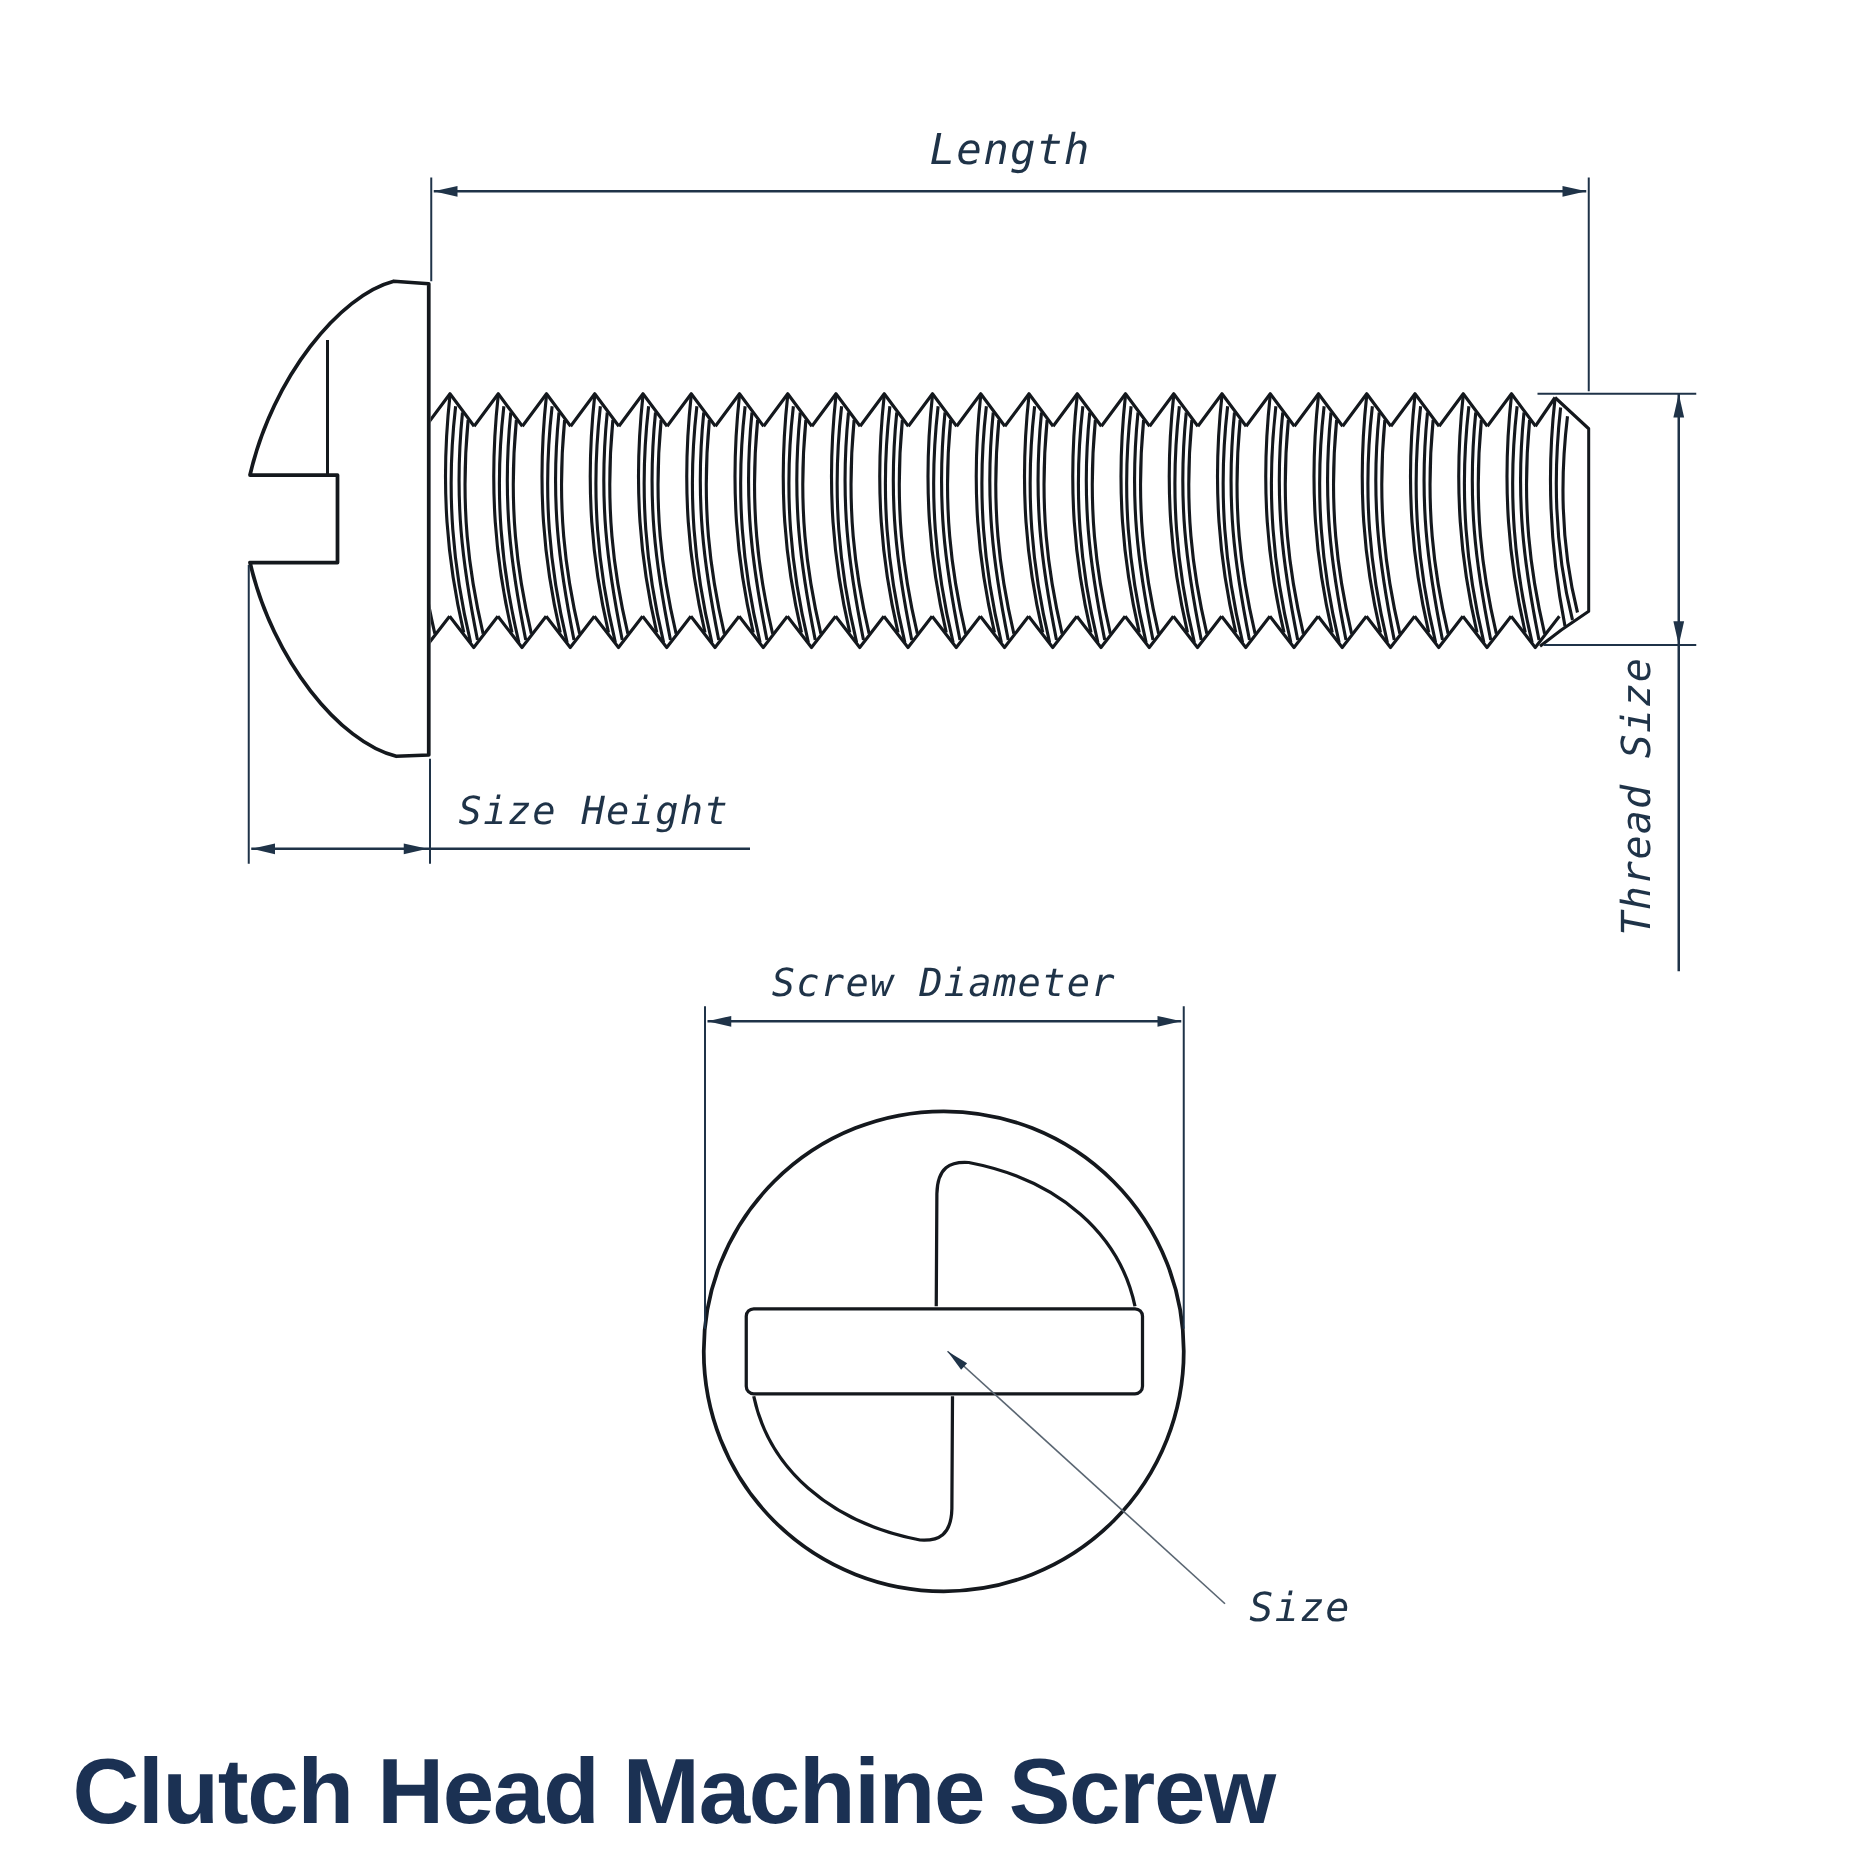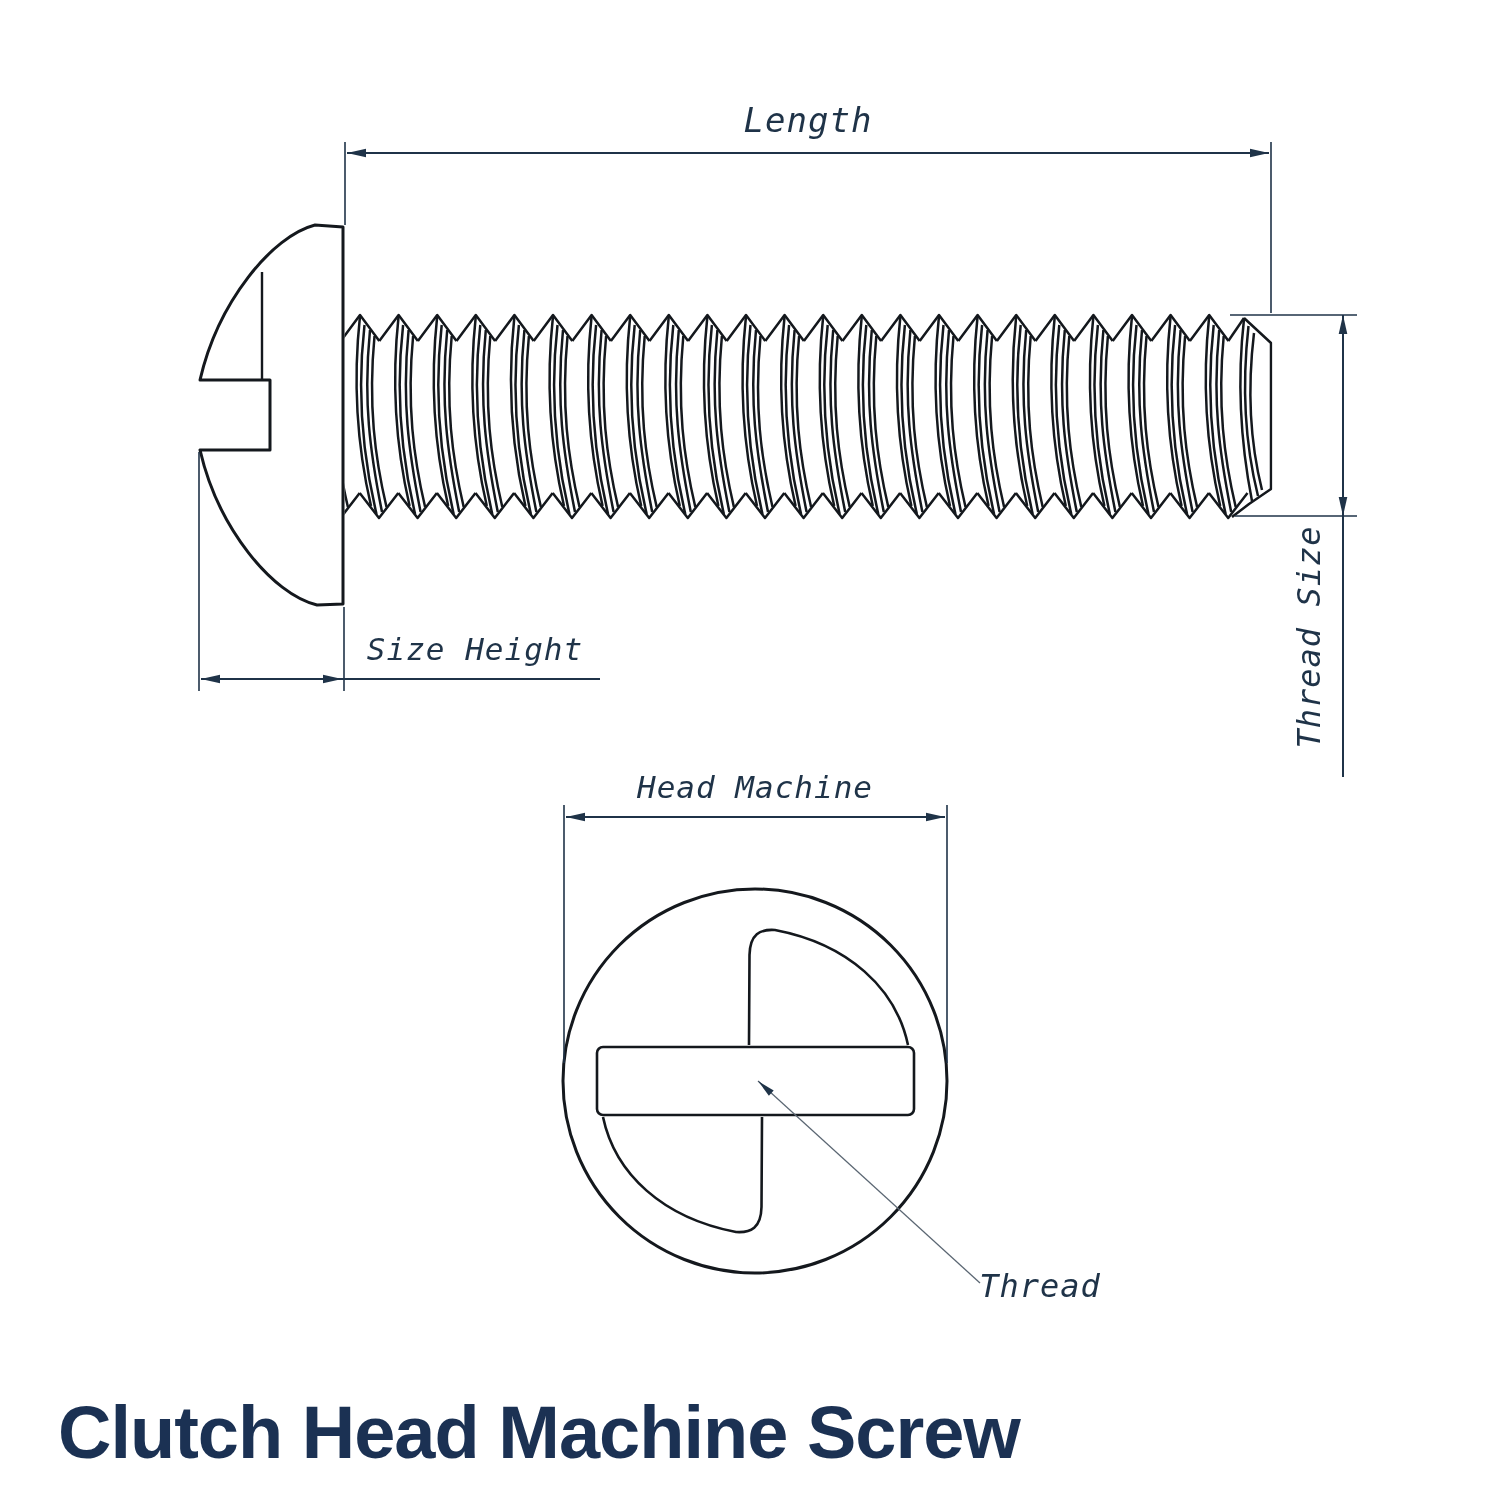--- a/index.html
+++ b/index.html
@@ -144,18 +144,18 @@
       <polygon class="dimfill" points="758,1081 768.9,1095.7 773.7,1090.5"></polygon>
     </g>
   </svg>
 
   <div class="dimlabel" style="left:808px;top:120px;font-size:34px;">Length</div>
 
   <div class="dimlabel" style="left:475px;top:649px;font-size:31px;">Size Height</div>
 
   <div class="dimlabel rot" style="left:1309px;top:637px;font-size:32px;">Thread Size</div>
 
-  <div class="dimlabel" style="left:755px;top:787px;font-size:31px;">Head Machine</div>
+  <div class="dimlabel" style="left:755px;top:787px;font-size:31px;">Screw Diameter</div>
 
-  <div class="dimlabel" style="left:1040px;top:1286px;font-size:32px;">Thread</div>
+  <div class="dimlabel" style="left:1040px;top:1286px;font-size:32px;">Size</div>
 
   <div id="title">Clutch Head Machine Screw</div>
 </div>
 
 </body></html>

